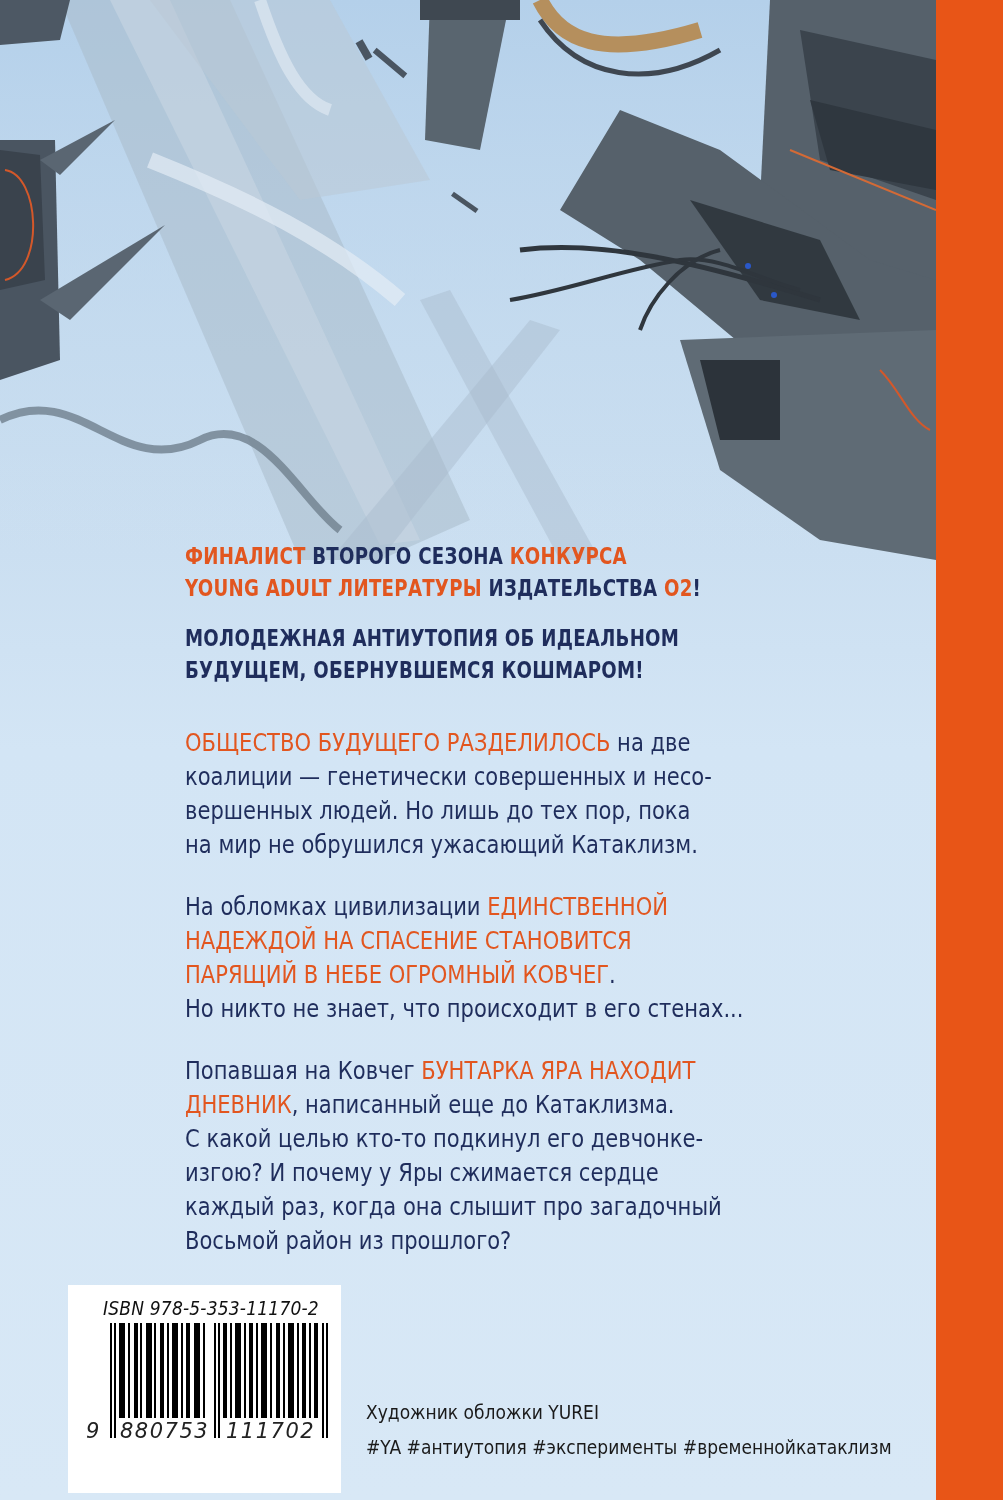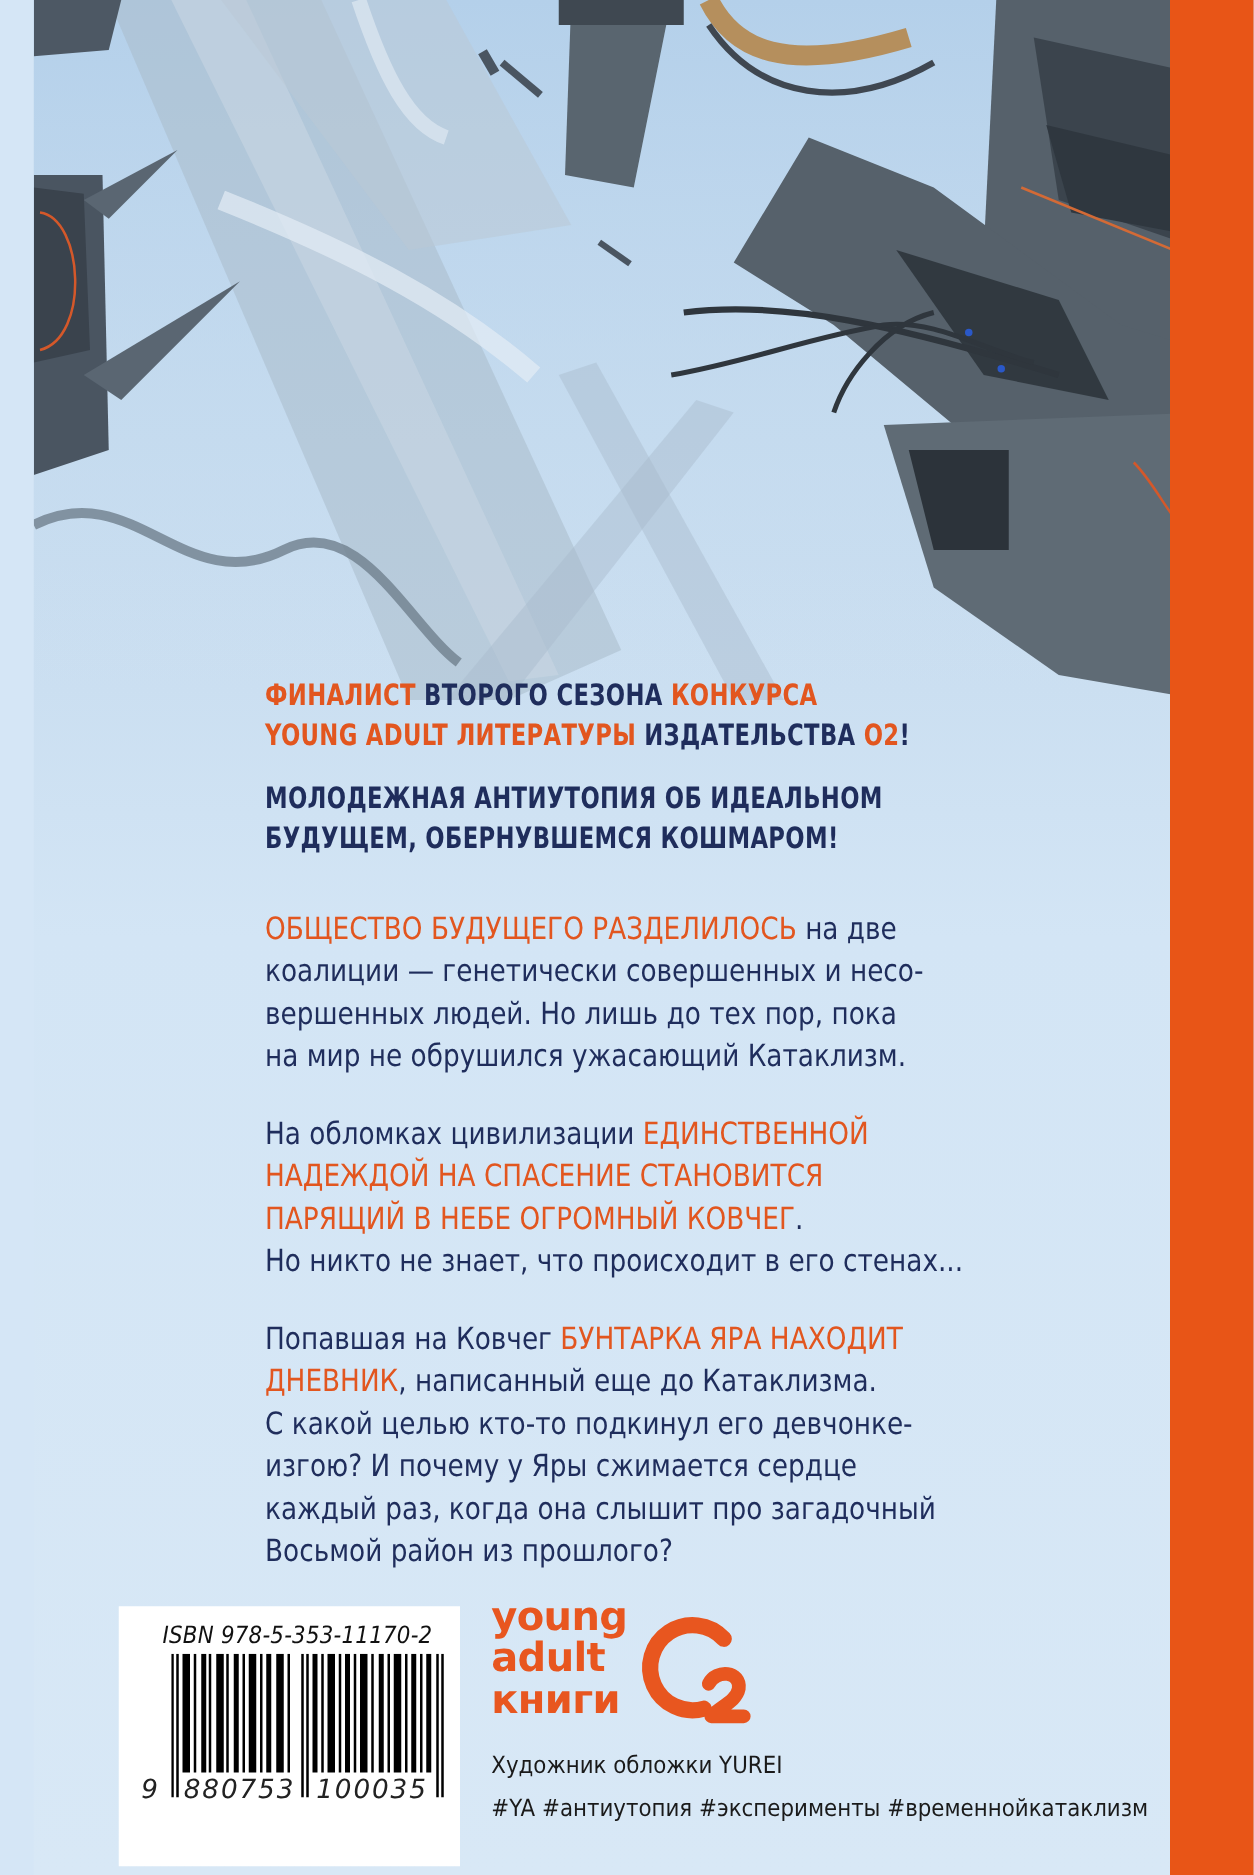--- a/index.html
+++ b/index.html
@@ -1,18 +1,18 @@
 <!DOCTYPE html>
 <html><head>
 <meta charset="utf-8">
 <style>
   html,body{margin:0;padding:0;}
   body{width:1003px;height:1500px;position:relative;overflow:hidden;background:#d5e6f6;font-family:"Liberation Sans","DejaVu Sans",sans-serif;}
   .cover{position:absolute;left:0;top:0;width:936px;height:1500px;overflow:hidden;
-    background:linear-gradient(180deg,#b9d3ea 0%,#c7dcef 30%,#d3e5f5 50%,#d8e8f6 100%);margin-left:27px;}
+    background:linear-gradient(180deg,#b9d3ea 0%,#c7dcef 30%,#d3e5f5 50%,#d8e8f6 100%);}
   .spine{position:absolute;left:936px;top:0;width:67px;height:1500px;background:#e85517;}
   .art{position:absolute;left:0;top:0;width:936px;height:560px;}
   .text-block{position:absolute;left:185px;top:540px;width:720px;color:#1f2d5c;}
   .hl{color:#e2561f;}
   .headline{font-weight:bold;font-size:23.5px;line-height:32px;letter-spacing:0.3px;font-family:"DejaVu Sans Condensed","DejaVu Sans",sans-serif;transform:scaleX(0.86);transform-origin:left;white-space:nowrap;}
   .headline .line{display:block;}
   .h1{margin:0;}
   .h2{margin-top:18px;}
   .para{font-size:24.5px;line-height:34px;margin-top:28px;font-family:"DejaVu Sans","Liberation Sans",sans-serif;transform:scaleX(0.86);transform-origin:left;white-space:nowrap;}
   .para .line{display:block;}
@@ -155,30 +155,21 @@
           <rect x="187" y="0" width="2" height="95"></rect>
         <rect x="192" y="0" width="4" height="95"></rect>
           <rect x="199" y="0" width="2" height="95"></rect>
         <rect x="204" y="0" width="4" height="95"></rect>
         <rect x="212" y="0" width="2" height="115"></rect>
           <rect x="216" y="0" width="2" height="115"></rect>
       </g>
     </svg>
     <span class="bar-digits" style="left:16px;">9</span>
     <span class="bar-digits" style="left:50px;">880753</span>
-    <span class="bar-digits" style="left:156px;">100035</span>
+    <span class="bar-digits" style="left:156px;">111702</span>
   </div>
 
-  <div class="logo">
-    <div class="logo-text">young</div>
-    <div class="logo-text">adult</div>
-    <div class="logo-text">книги</div>
-    <svg class="logo-mark" width="90" height="95" viewBox="0 0 90 95">
-      <path d="M68,26 A34,34 0 1 0 52,82" stroke="#e8561f" stroke-width="13" fill="none" stroke-linecap="round"></path>
-      <path d="M56,62 C62,50 82,52 80,66 C78,76 66,80 58,88 L84,88" stroke="#e8561f" stroke-width="11" fill="none" stroke-linecap="round" stroke-linejoin="round"></path>
-    </svg>
-  </div>
 
   <div class="credit">Художник обложки YUREI</div>
   <div class="tags">#YA #антиутопия #эксперименты #временнойкатаклизм</div>
 </div>
 
 <div class="spine"></div>
 
 </body></html>

